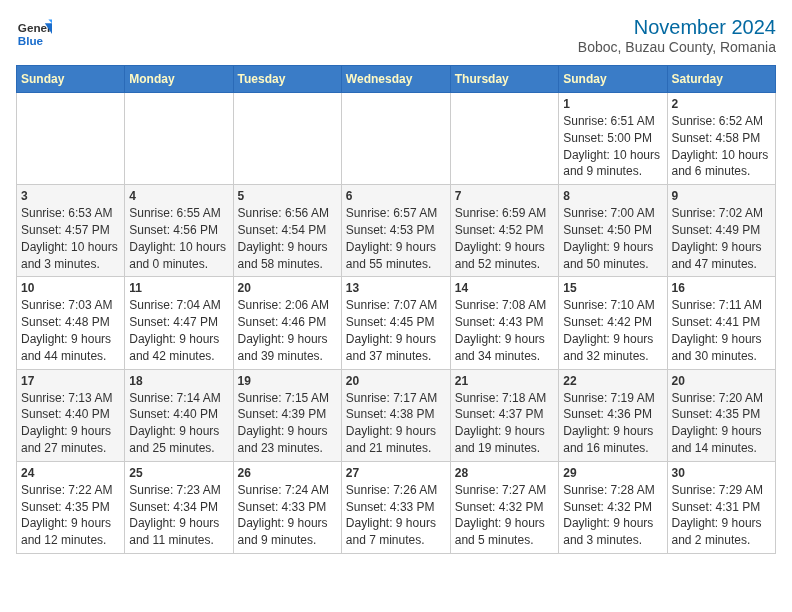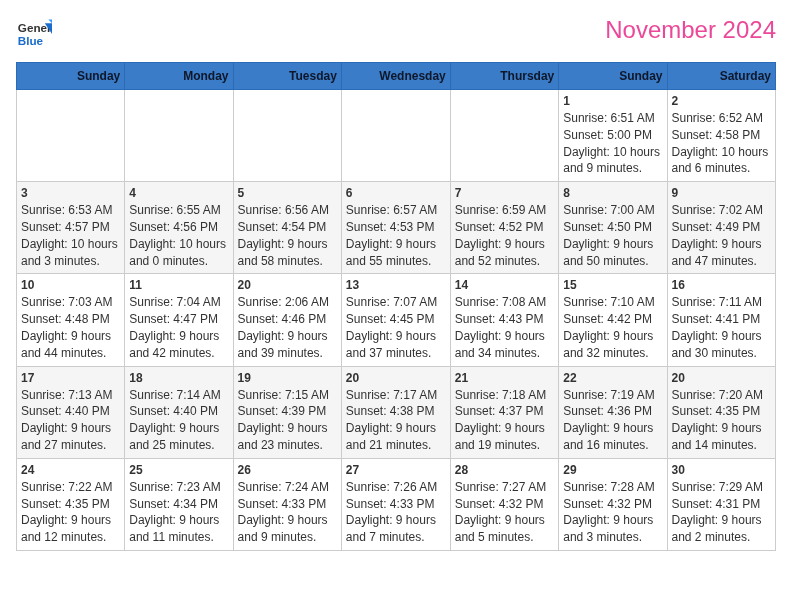--- a/index.html
+++ b/index.html
@@ -22,38 +22,38 @@
       gap: 4px;
     }
     .logo-icon {
       width: 36px;
       height: 36px;
     }
     .title-area {
       text-align: right;
     }
     .month-title {
-      font-size: 24px;
+      font-size: 20px;
       font-weight: normal;
-      color: #ec4899;
+      color: #0369a1;
     }
     .subtitle {
       font-size: 14px;
       color: #555;
     }
     table {
       width: 100%;
       border-collapse: collapse;
       font-size: 11px;
     }
     thead th {
       background: #3a7cc7;
-      color: #0f172a;
+      color: #fef9c3;
       padding: 6px 4px;
-      text-align: right;
+      text-align: left;
       font-size: 12px;
       font-weight: bold;
       border: 1px solid #2a6ab7;
     }
     tbody td {
       border: 1px solid #ccc;
       vertical-align: top;
       padding: 4px;
       height: 80px;
       width: 110px;
@@ -85,20 +85,21 @@
   <div class="logo">
     <svg class="logo-icon" viewBox="0 0 40 40">
       <text x="2" y="18" font-size="13" font-weight="bold" fill="#333">General</text>
       <text x="2" y="32" font-size="13" font-weight="bold" fill="#1a6dcc">Blue</text>
       <polygon points="32,8 40,8 40,20" fill="#1a6dcc"></polygon>
       <polygon points="36,4 40,4 40,8" fill="#3399ff"></polygon>
     </svg>
   </div>
   <div class="title-area">
     <div class="month-title">November 2024</div>
+    <div class="subtitle">Boboc, Buzau County, Romania</div>
   </div>
 </div>
 
 <table>
   <thead>
     <tr id="header-row">
         <th>Sunday</th>
         <th>Monday</th>
         <th>Tuesday</th>
         <th>Wednesday</th>

